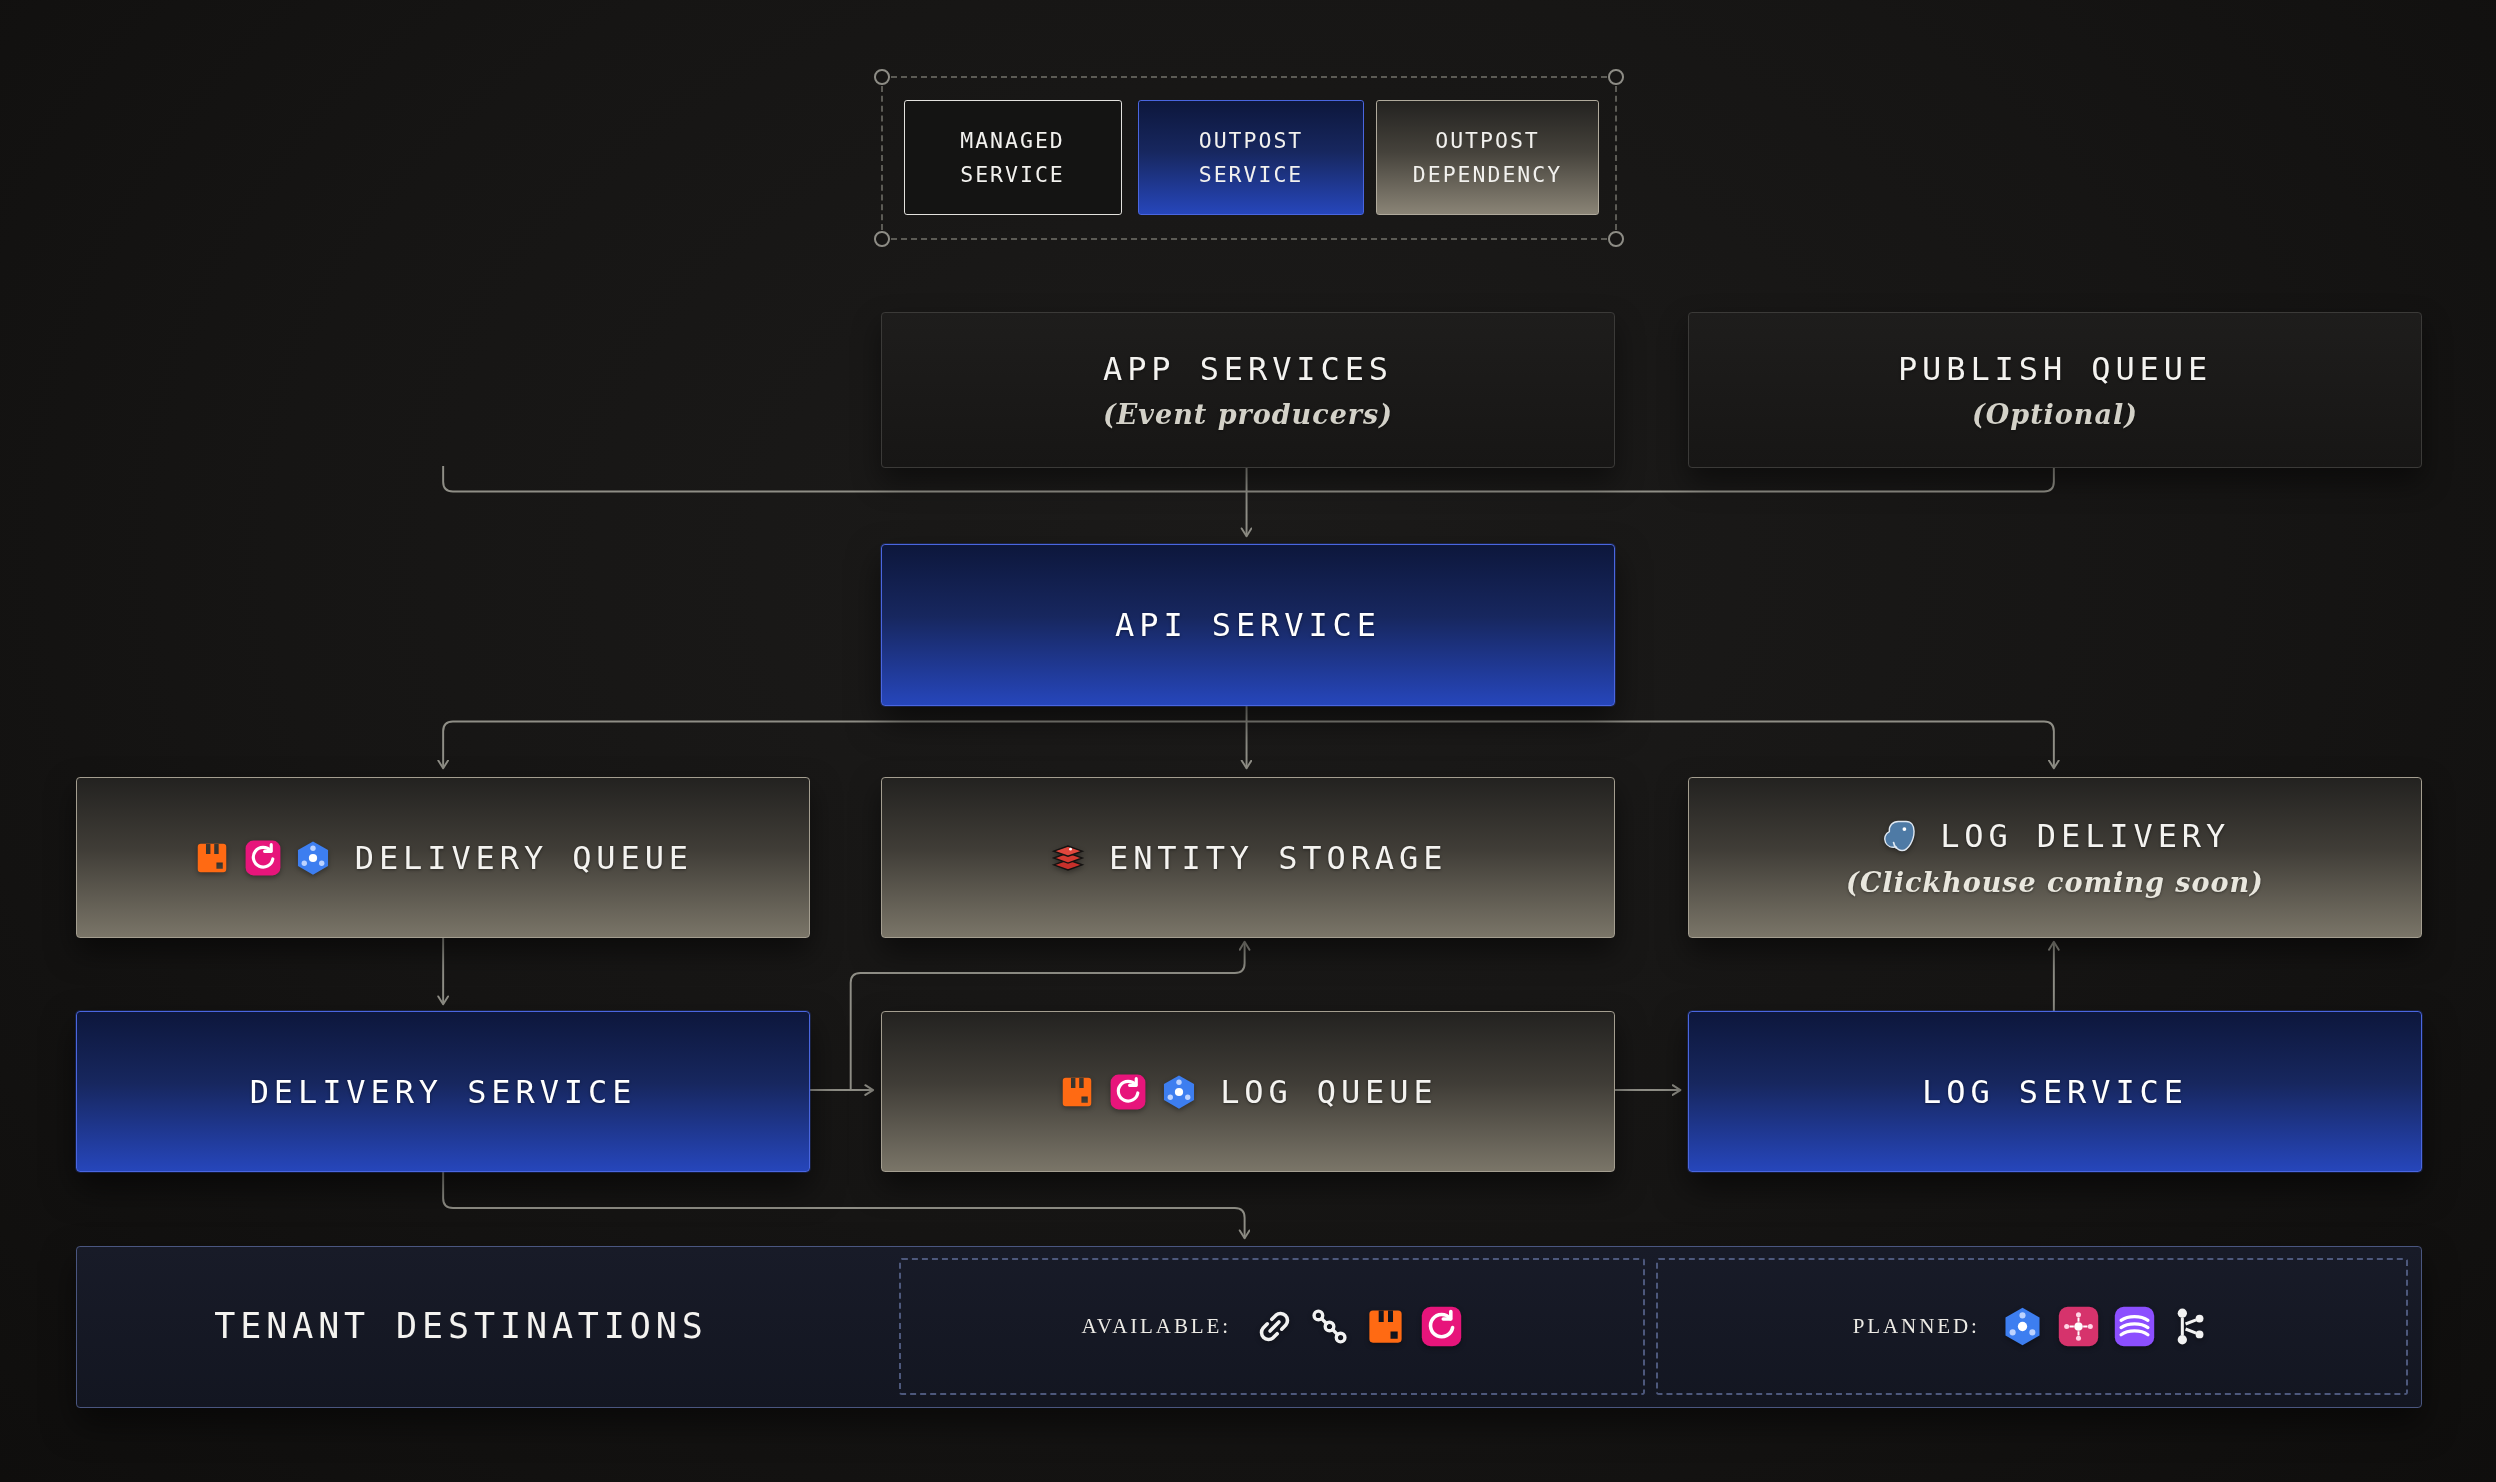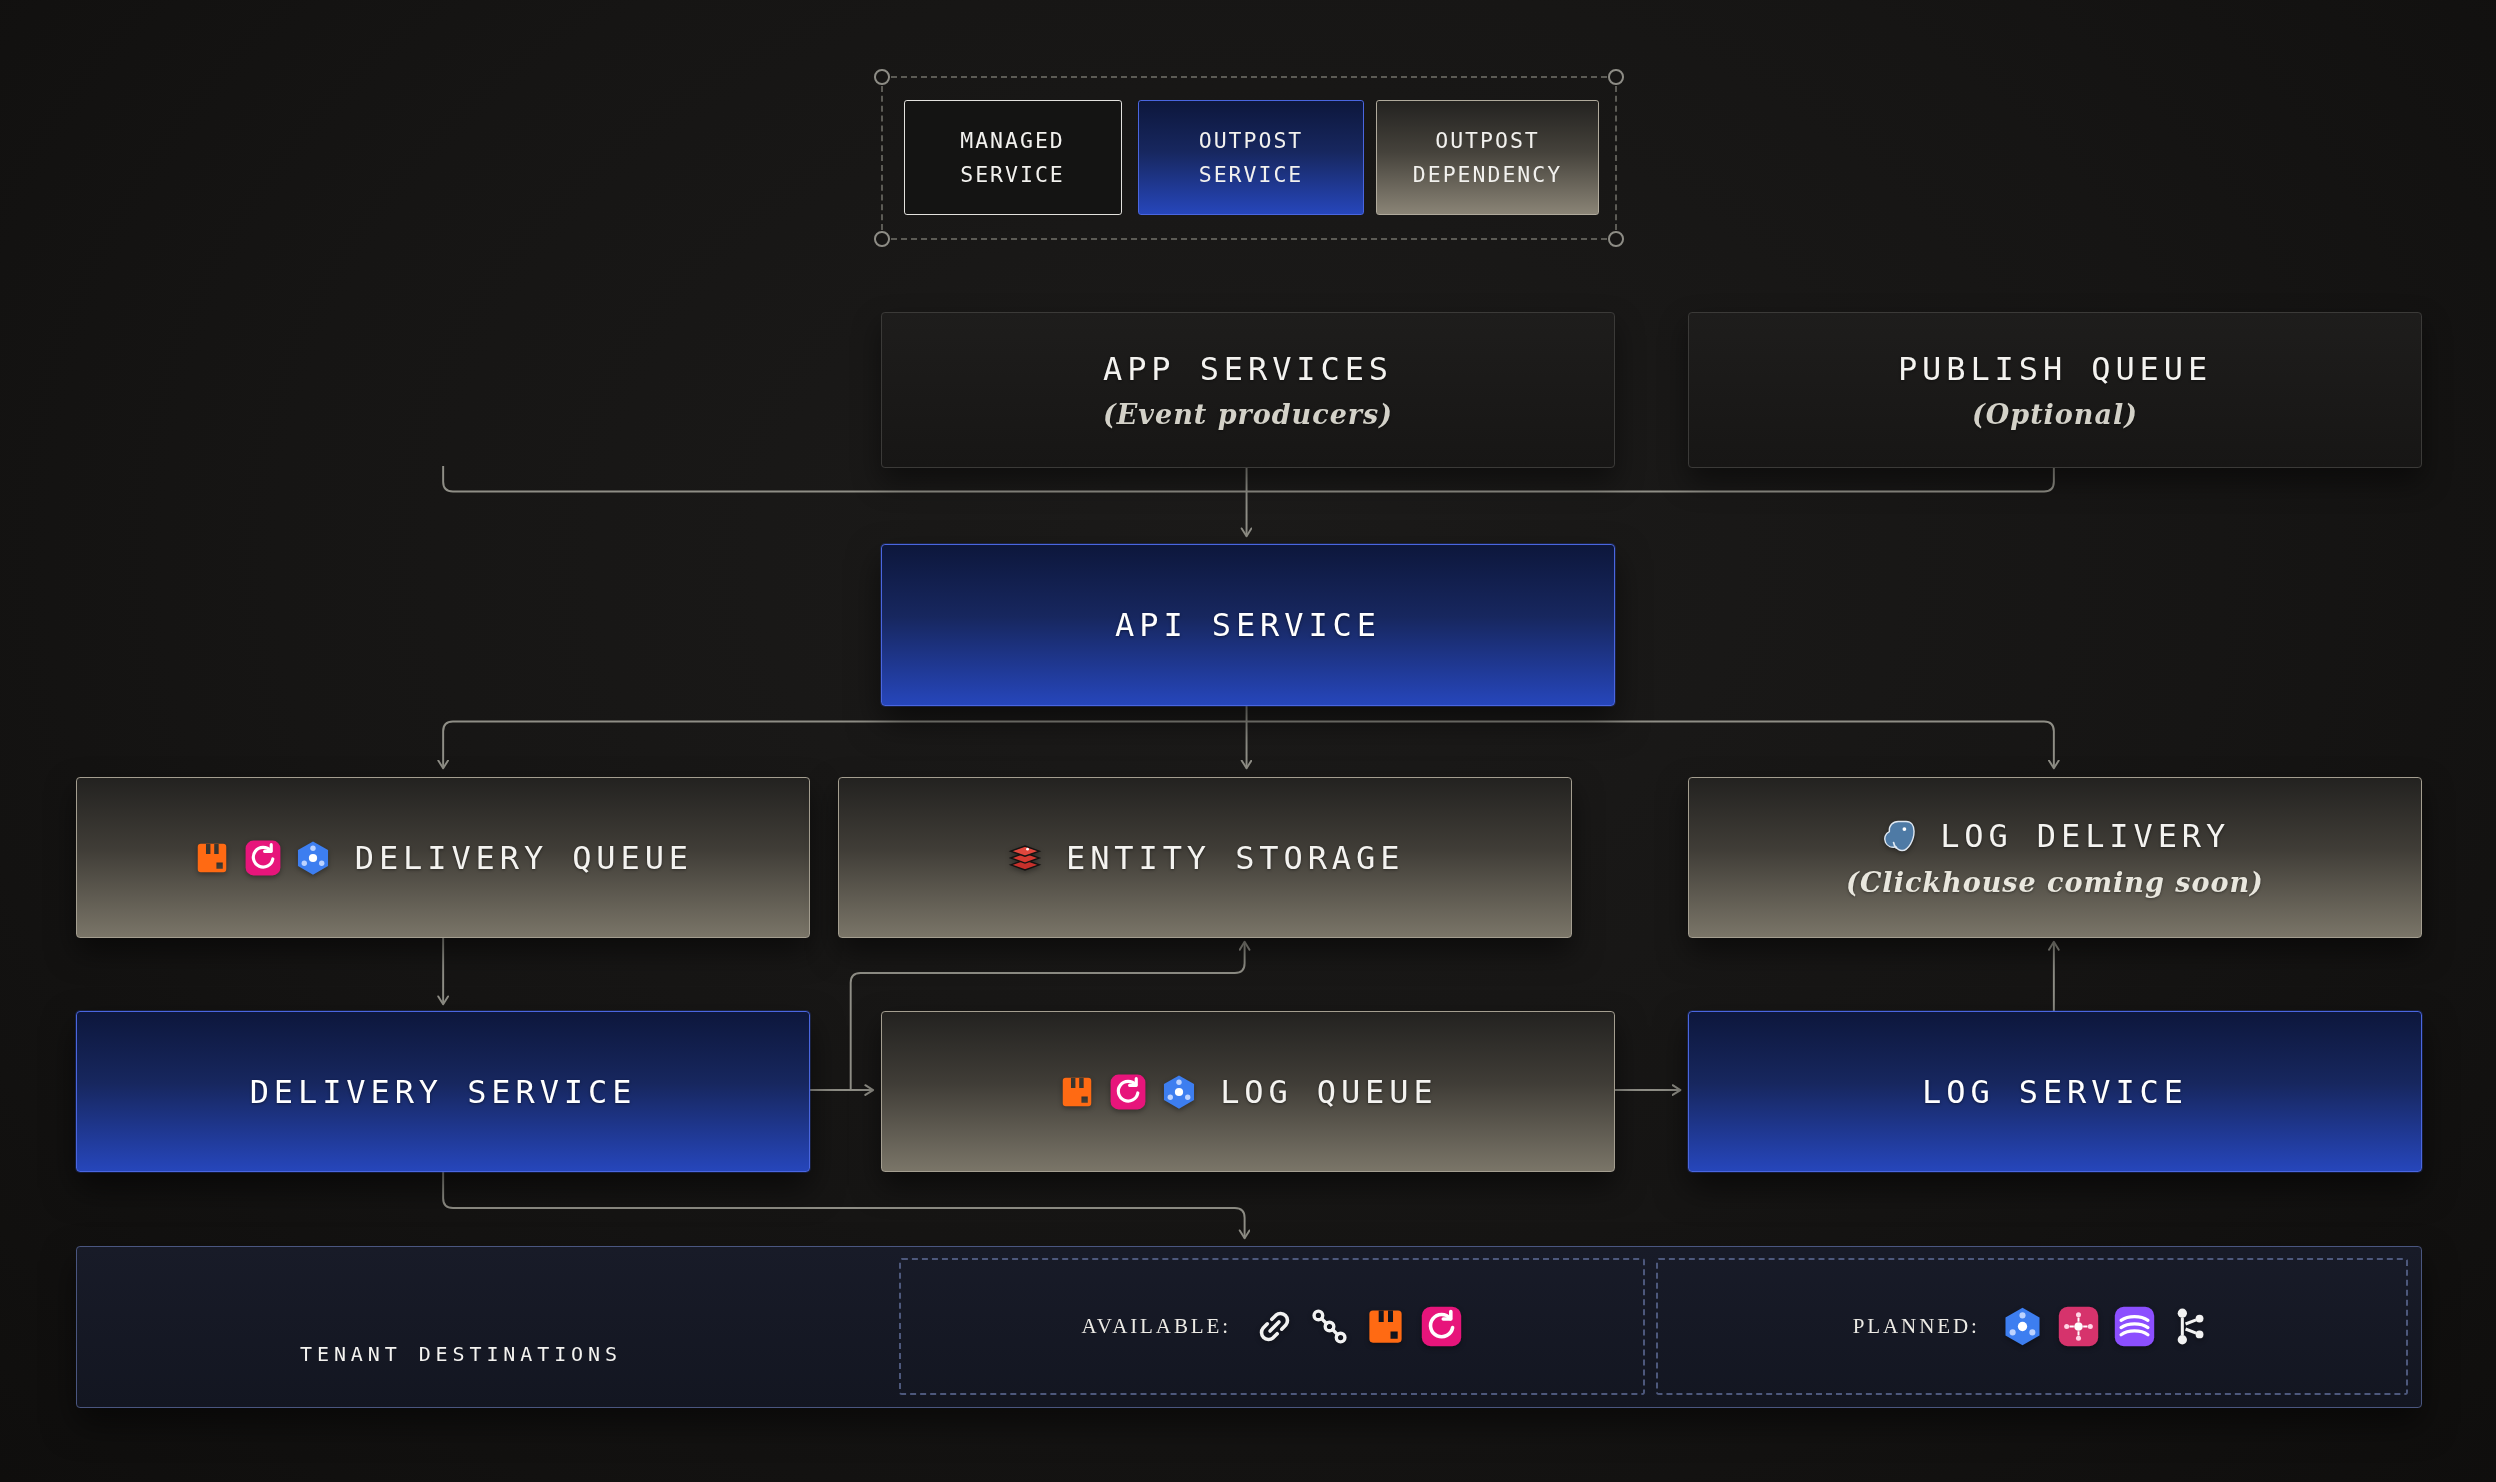--- a/index.html
+++ b/index.html
@@ -40,21 +40,21 @@
 
   
   .chips{display:inline-flex;align-items:center;gap:12.7px;}
   .chip{width:38px;height:38px;display:inline-flex;align-items:center;justify-content:center;flex:0 0 auto;}
   .chip svg{width:100%;height:100%;display:block;filter:drop-shadow(0 2px 2.9px rgba(0,0,0,.35));}
 
   
   .tenant{background:linear-gradient(180deg,#181b28 0%,#131621 100%);
     border:1px solid #4a5680;box-shadow:0 15.6px 33px rgba(0,0,0,.5);}
   .tenant-title{position:absolute;left:76px;top:1246px;width:770px;height:160px;
-    display:flex;align-items:center;justify-content:center;font-size:20px;letter-spacing:4.9px;color:#f4f3f0;margin-top:28px;}
+    display:flex;align-items:center;justify-content:center;font-size:35px;letter-spacing:4.9px;color:#f4f3f0;}
   .dashedbox{position:absolute;top:1258px;height:137px;border:2px dashed #4d587c;border-radius:2.9px;
     display:flex;align-items:center;justify-content:center;gap:21.5px;box-sizing:border-box;}
   .dashedbox .dest-label{font-size:21px;letter-spacing:2.9px;color:#edebe5;white-space:nowrap;font-family:Liberation Serif, serif;}
   .dashedbox .chip{width:43px;height:43px;}
 </style>
 </head>
 <body>
 
 <div class="canvas">
 
@@ -204,21 +204,21 @@
           </span>
           <span class="chip">
             <svg viewBox="0 0 24 24">
               <use href="#i-gcp-pubsub"></use>
             </svg>
           </span>
         </span>
       <div class="title">DELIVERY QUEUE</div>
     </div>
   </div>
-  <div class="node dep" style="left:838px;top:777px;width:732px;height:159px;">
+  <div class="node dep" style="left:881px;top:777px;width:732px;height:159px;">
     <div class="titlerow">
       <span class="chips">
           <span class="chip">
             <svg viewBox="0 0 24 24">
               <use href="#i-redis"></use>
             </svg>
           </span>
         </span>
       <div class="title">ENTITY STORAGE</div>
     </div>

